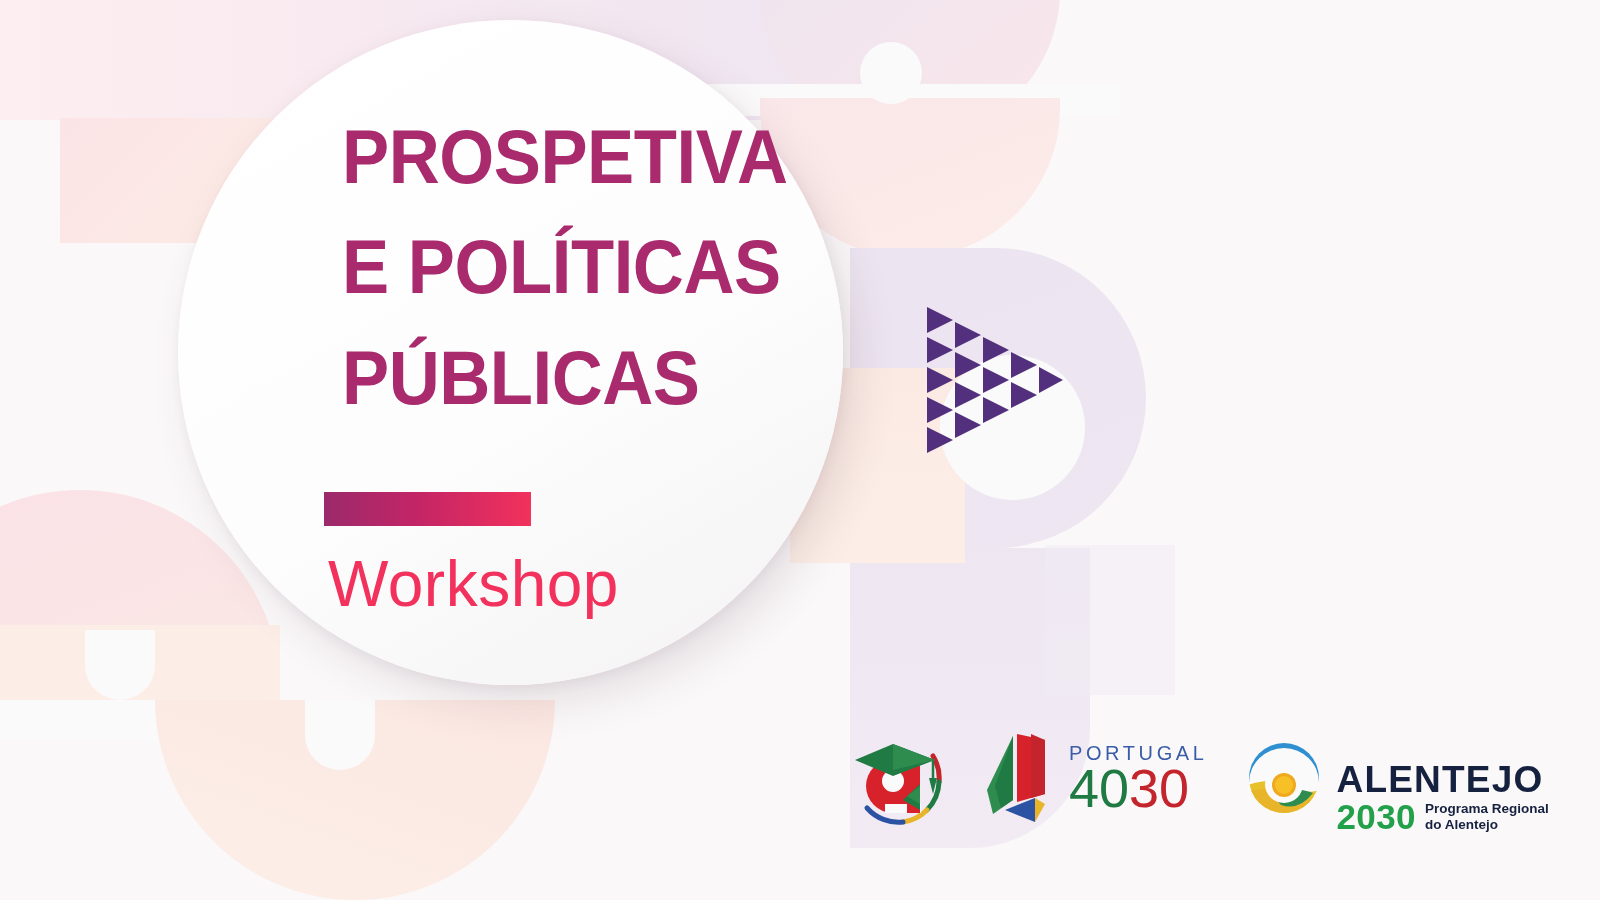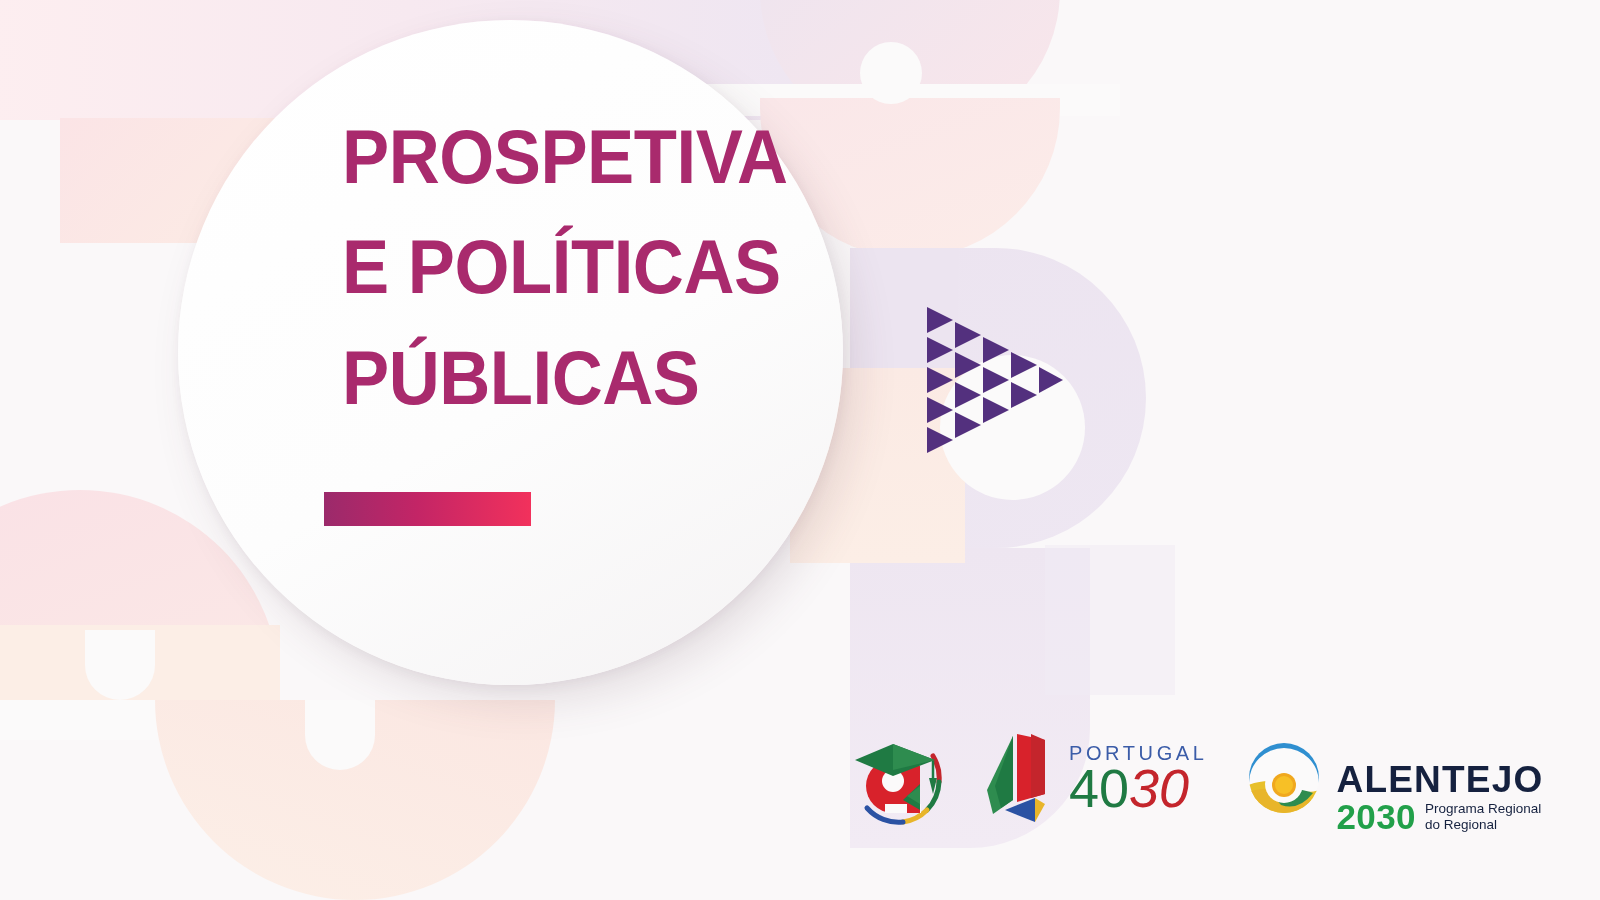--- a/index.html
+++ b/index.html
@@ -248,21 +248,21 @@
     margin-bottom: 1px;
   }
   .pt-year {
     font-family: "Liberation Sans", sans-serif;
     font-size: 54px;
     font-weight: 400;
     letter-spacing: 0px;
     line-height: .92;
   }
   .pt-year .g { color: #1f7a43; }
-  .pt-year .r { color: #c4252c; font-style: italic; }
+  .pt-year .r { color: #c4252c; }
 
   .logo-al { display: flex; align-items: center; gap: 9px; }
   .logo-al-text { display: flex; flex-direction: column; line-height: 1; margin-top: 39px; }
   .al-word {
     font-family: "Liberation Sans", sans-serif;
     font-size: 37px;
     font-weight: 700;
     letter-spacing: 1.2px;
     color: #15213f;
   }
@@ -271,21 +271,21 @@
     font-family: "Liberation Sans", sans-serif;
     font-size: 35px;
     font-weight: 700;
     letter-spacing: 0.4px;
     color: #22a04a;
     line-height: .95;
   }
   .al-sub {
     font-family: "Liberation Sans", sans-serif;
     font-size: 13.5px;
-    font-weight: 400;
+    font-weight: 700;
     line-height: 1.12;
     color: #15213f;
     padding-bottom: 2px;
   }
 </style>
 </head>
 <body>
 
 <div class="banner">
 
@@ -318,20 +318,21 @@
   <div class="circle"></div>
 
   <div class="title-block">
     <div class="title-line">PROSPETIVA</div>
     <div class="title-line">E POLÍTICAS</div>
     <div class="title-line">PÚBLICAS</div>
   </div>
 
   <div class="divider-bar"></div>
 
+  <div class="workshop">Workshop</div>
 
   <div class="play-mark">
     <svg viewBox="0 0 140 150" xmlns="http://www.w3.org/2000/svg">
       <g fill="#53307E">
 
         <polygon points="2,2 28,15 2,28"></polygon>
         <polygon points="2,32 28,45 2,58"></polygon>
         <polygon points="2,62 28,75 2,88"></polygon>
         <polygon points="2,92 28,105 2,118"></polygon>
         <polygon points="2,122 28,135 2,148"></polygon>
@@ -416,21 +417,21 @@
           <circle cx="43" cy="50" r="12" fill="#f0a81e"></circle>
           <circle cx="43" cy="50" r="9" fill="#f7c026"></circle>
         </g>
       </svg>
       <div class="logo-al-text">
         <div class="al-word">ALENTEJO</div>
         <div class="al-bottom">
           <div class="al-year">2030</div>
           <div class="al-sub">
             <div>Programa Regional</div>
-            <div>do Regional</div>
+            <div>do Alentejo</div>
           </div>
         </div>
       </div>
     </div>
 
   </div>
 
 </div>
 
 </body></html>

